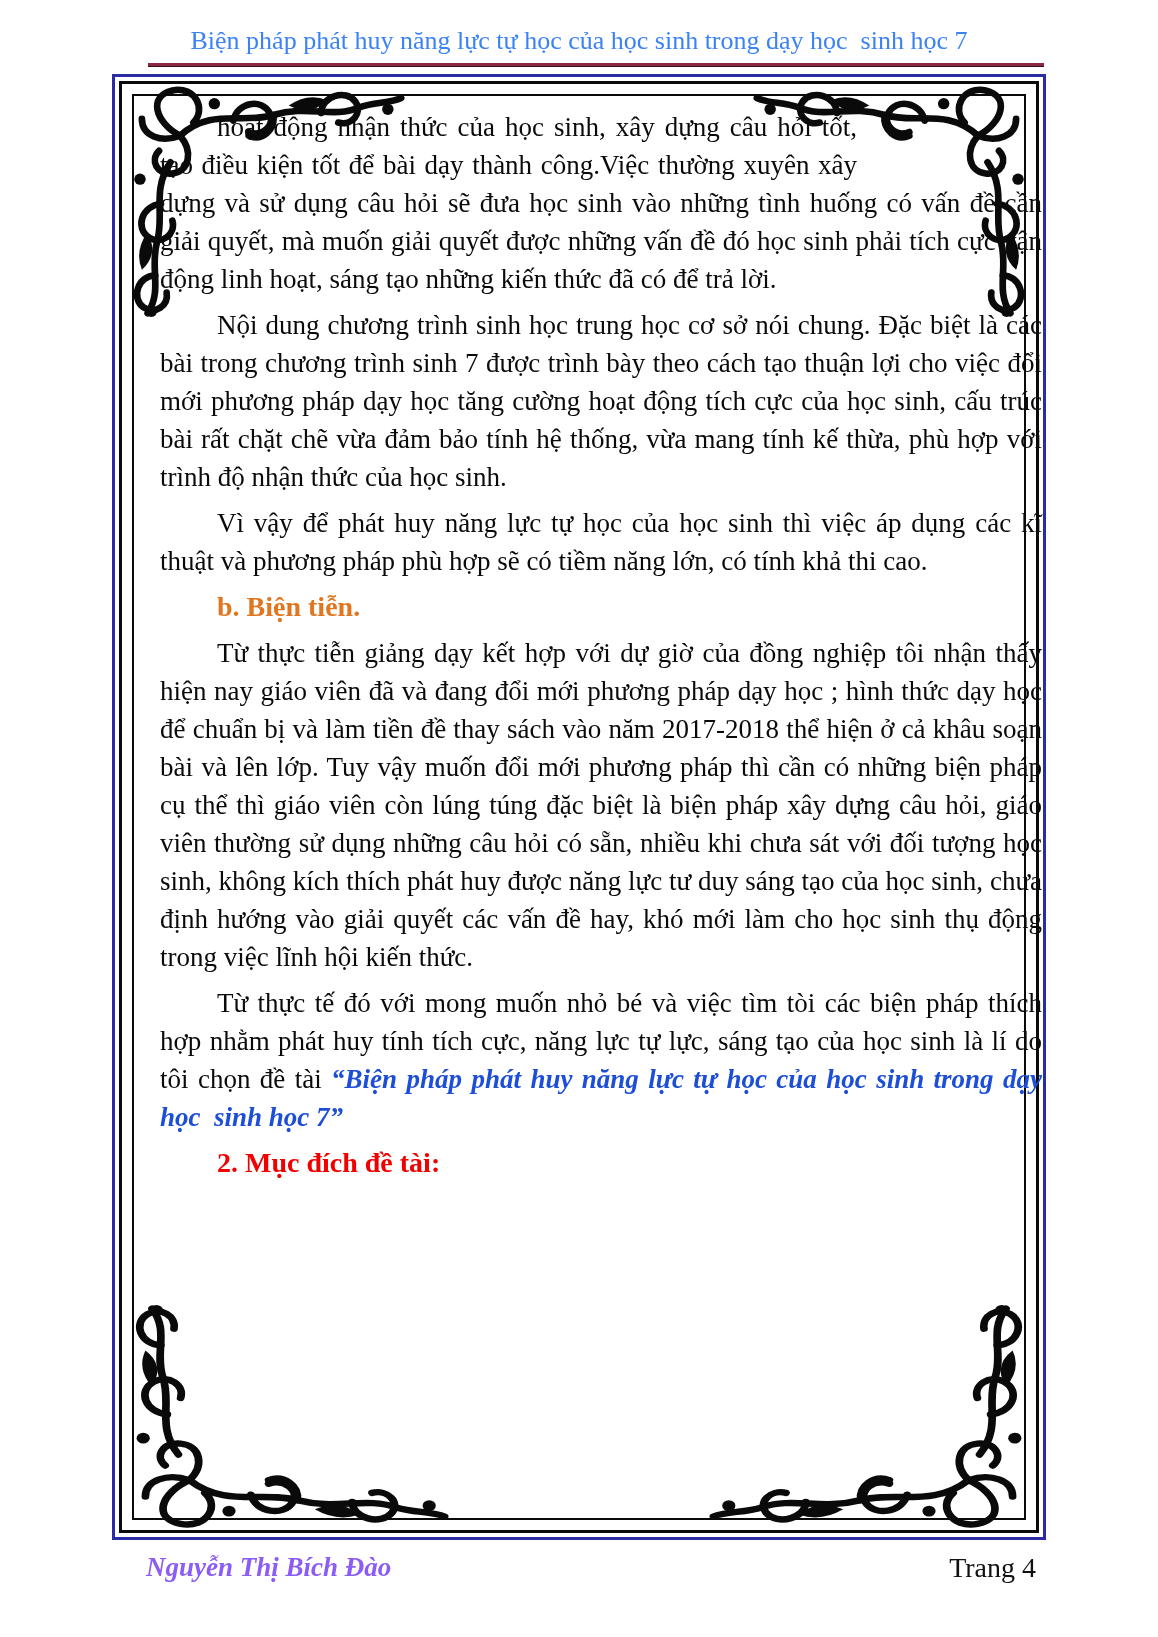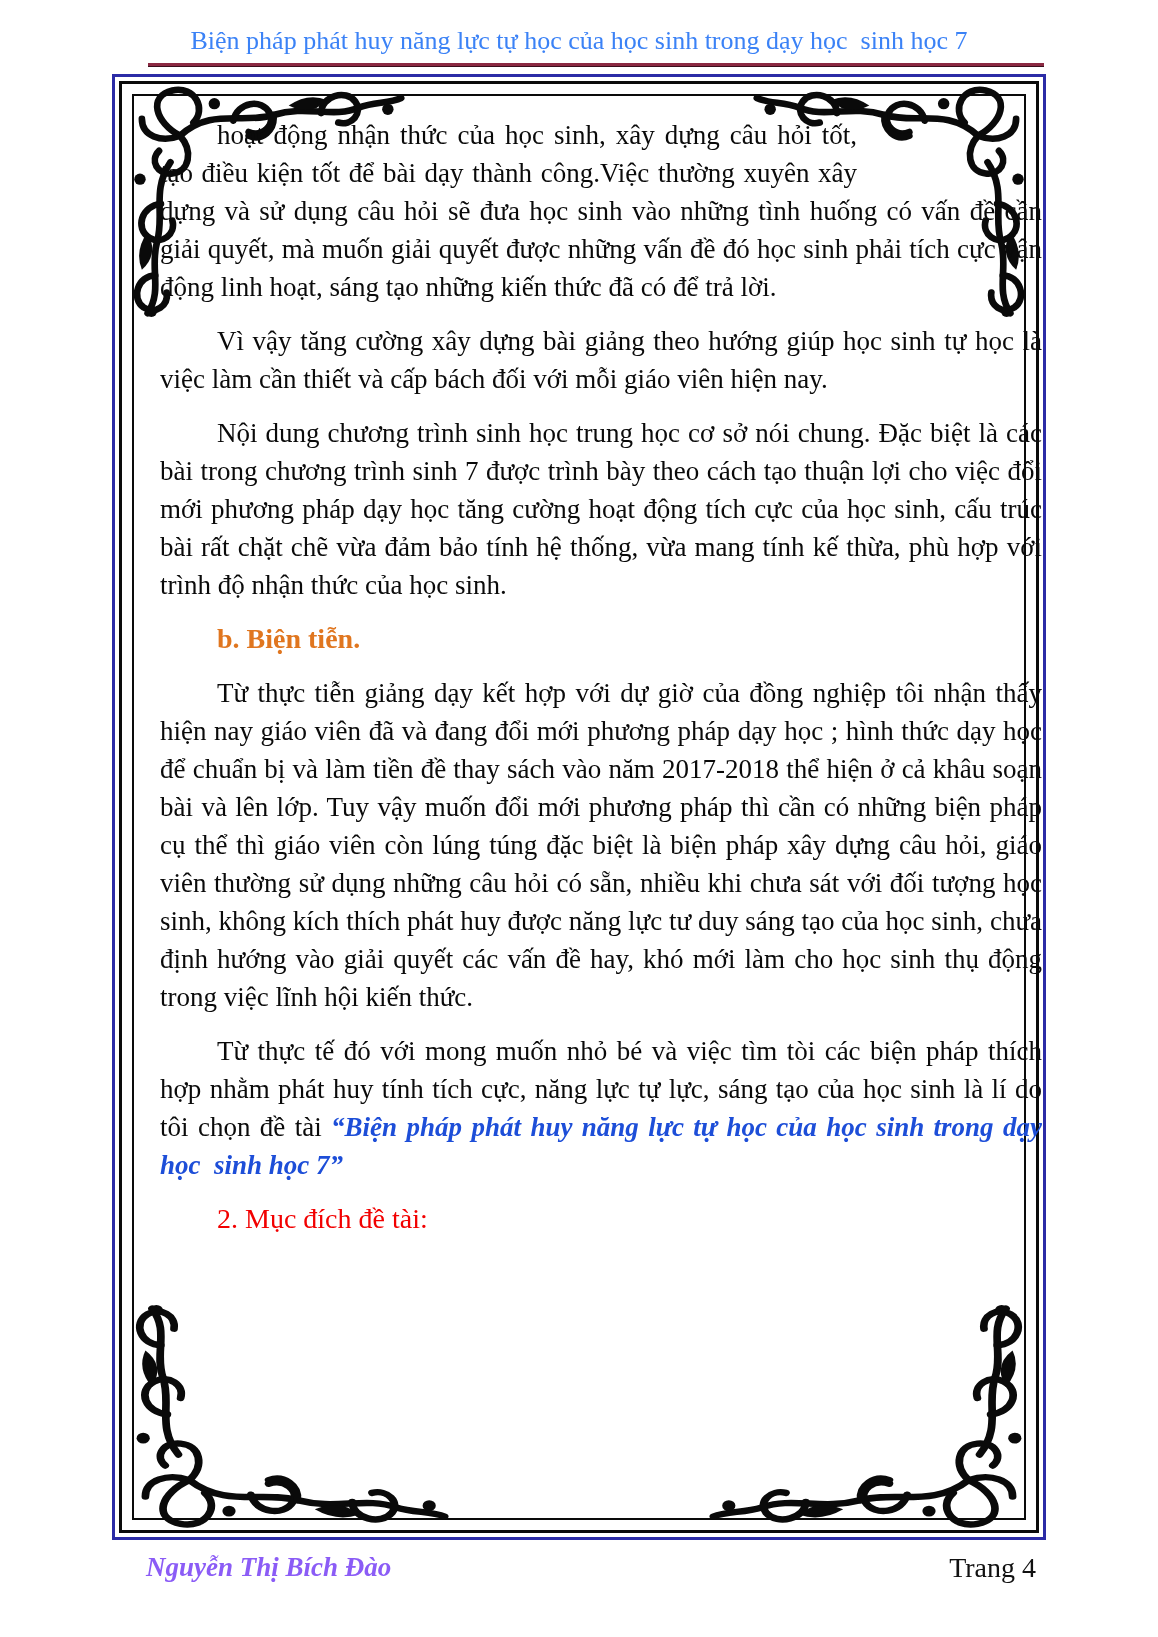--- a/index.html
+++ b/index.html
@@ -33,28 +33,28 @@
   .orn{position:absolute;}
   .orn-tl{left:4px;top:4px;width:286px;height:236px;}
   .orn-tr{right:4px;top:4px;width:286px;height:236px;transform:scaleX(-1);}
   .orn-bl{left:4px;bottom:4px;width:330px;height:228px;transform:scaleY(-1);}
   .orn-br{right:4px;bottom:4px;width:330px;height:228px;transform:scale(-1,-1);}
   
   .content{
     position:absolute;left:160px;top:100px;width:882px;
     font-size:27px;line-height:38px;text-align:justify;
   }
-  .content p{margin:16px 0 7px 0;text-indent:57px;}
+  .content p{margin:8px 0 7px 0;text-indent:57px;}
   .spacer-r{float:right;width:185px;height:44px;}
   .h-orange{
     margin:12px 0 9px 0;font-weight:bold;font-size:28px;
     color:#e0761f;text-indent:0;
   }
   .h-red{
-    margin:13px 0 9px 0;font-weight:normal;font-size:28px;
+    margin:13px 0 9px 0;font-weight:bold;font-size:28px;
     color:#f20000;text-indent:40px;
   }
   .quote{font-weight:bold;font-style:italic;color:#1d4ed8;white-space:pre-wrap;}
   
   .footer-author{
     position:absolute;left:146px;top:1552px;font-size:27px;
     font-weight:bold;font-style:italic;color:#8b5cf6;
   }
   .footer-page{
     position:absolute;right:122px;top:1552px;font-size:28px;color:#111;
@@ -104,22 +104,22 @@
   <svg class="orn orn-bl" viewBox="0 0 300 250" preserveAspectRatio="none">
       <use href="#flourish"></use>
     </svg>
   <svg class="orn orn-br" viewBox="0 0 300 250" preserveAspectRatio="none">
       <use href="#flourish"></use>
     </svg>
 </div>
 
 <div class="content">
   <p><span class="spacer-r"></span><span>hoạt động nhận thức của học sinh, xây dựng câu hỏi tốt, tạo điều kiện tốt để bài dạy thành công.Việc thường xuyên xây dựng và sử dụng câu hỏi sẽ đưa học sinh vào những tình huống có vấn đề cần giải quyết, mà muốn giải quyết được những vấn đề đó học sinh phải tích cực vận động linh hoạt, sáng tạo những kiến thức đã có để trả lời.</span></p>
-  <p>Vì vậy tăng cường xây dựng bài giảng theo hướng giúp học sinh tự học là việc làm cần thiết và cấp bách đối với mỗi giáo viên hiện nay.</p>
   <p>Nội dung chương trình sinh học trung học cơ sở nói chung. Đặc biệt là các bài trong chương trình sinh 7 được trình bày theo cách tạo thuận lợi cho việc đổi mới phương pháp dạy học tăng cường hoạt động tích cực của học sinh, cấu trúc bài rất chặt chẽ vừa đảm bảo tính hệ thống, vừa mang tính kế thừa, phù hợp với trình độ nhận thức của học sinh.</p>
+  <p>Vì vậy để phát huy năng lực tự học của học sinh thì việc áp dụng các kĩ thuật và phương pháp phù hợp sẽ có tiềm năng lớn, có tính khả thi cao.</p>
   <p class="h-orange">b. Biện tiễn.</p>
   <p>Từ thực tiễn giảng dạy kết hợp với dự giờ của đồng nghiệp tôi nhận thấy hiện nay giáo viên đã và đang đổi mới phương pháp dạy học ; hình thức dạy học  để chuẩn bị và làm tiền đề thay sách vào năm 2017-2018 thể hiện ở cả khâu soạn bài và lên lớp. Tuy vậy muốn đổi mới phương pháp thì cần có những biện pháp cụ thể thì giáo viên còn lúng túng đặc biệt là biện pháp xây dựng câu hỏi, giáo viên thường sử dụng những câu hỏi có sẵn, nhiều khi chưa sát với đối tượng học sinh, không kích thích phát huy được năng lực tư duy sáng tạo của học sinh, chưa định hướng vào giải quyết các vấn đề hay, khó mới làm cho học sinh thụ động trong việc lĩnh hội kiến thức.</p>
   <p><span>Từ thực tế đó với mong muốn nhỏ bé và việc tìm tòi các biện pháp thích hợp nhằm phát huy tính tích cực, năng lực tự lực, sáng tạo của học sinh là lí do tôi chọn đề tài </span><span class="quote">“Biện pháp phát huy năng lực tự học của học sinh trong dạy học  sinh học 7”</span></p>
   <p class="h-red">2. Mục đích đề tài:</p>
 </div>
 
 <div class="footer-author">Nguyễn Thị Bích Đào</div>
 <div class="footer-page">Trang 4</div>
 
 </body></html>

